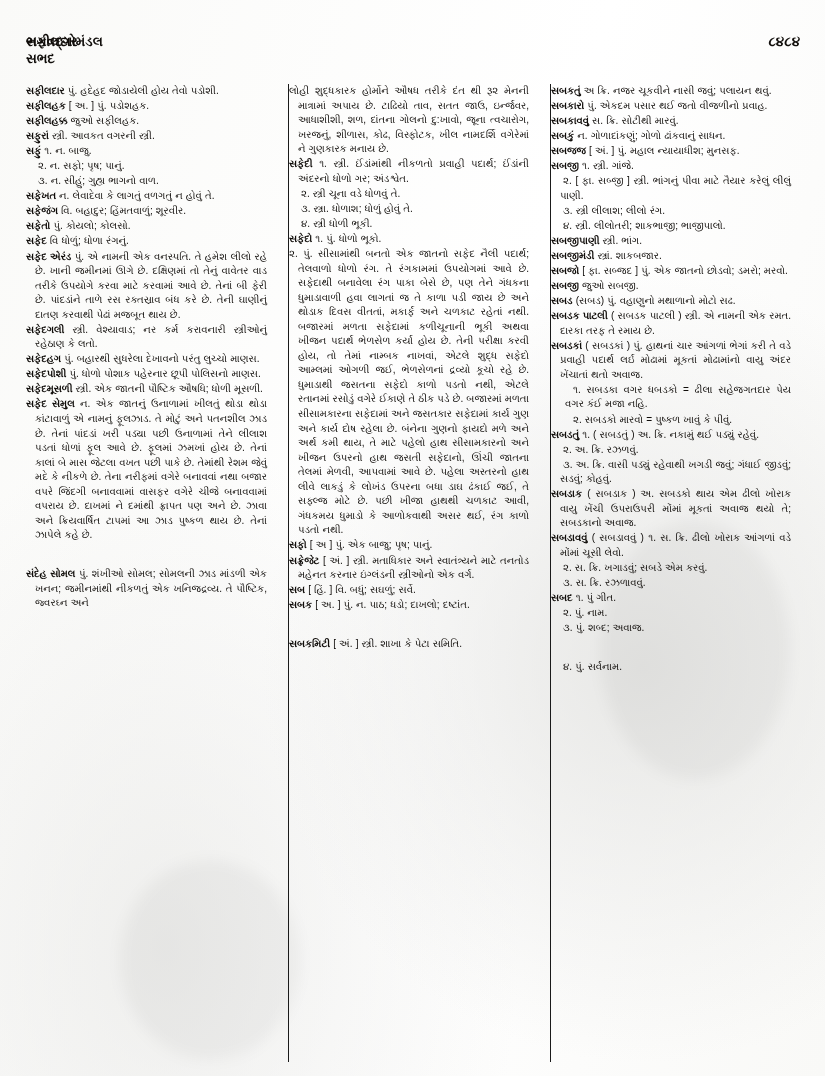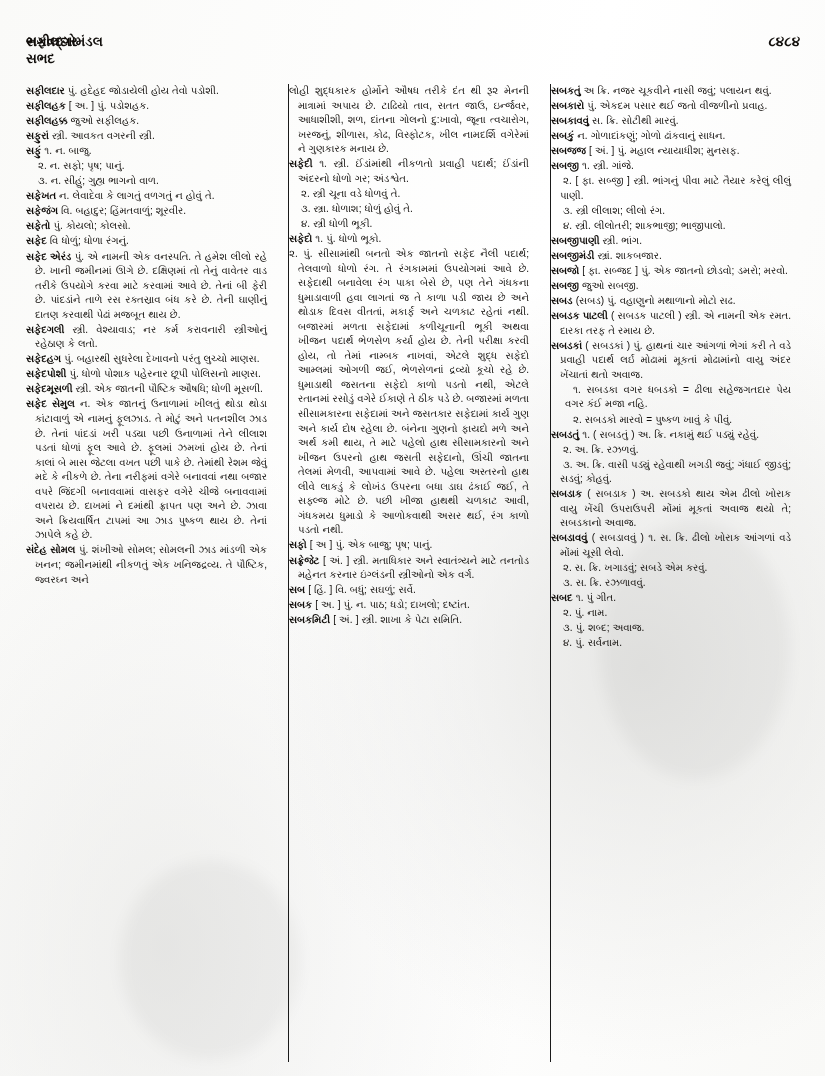--- a/index.html
+++ b/index.html
@@ -109,21 +109,21 @@
     text-indent: 3px;
   }
   .entry.indent2 {
     padding-left: 14px;
     text-indent: 8px;
   }
   .hw {
     font-weight: bold;
     letter-spacing: -0.1px;
   }
-  .col-inner p:last-child { margin-bottom: 0; }
+  .col-inner p:last-child { margin-bottom: 0; margin-top: 24px; }
 
   
   .smudge {
     position: absolute;
     border-radius: 50%;
     pointer-events: none;
     background: rgba(0,0,0,0.035);
     filter: blur(7px);
   }
 </style>

